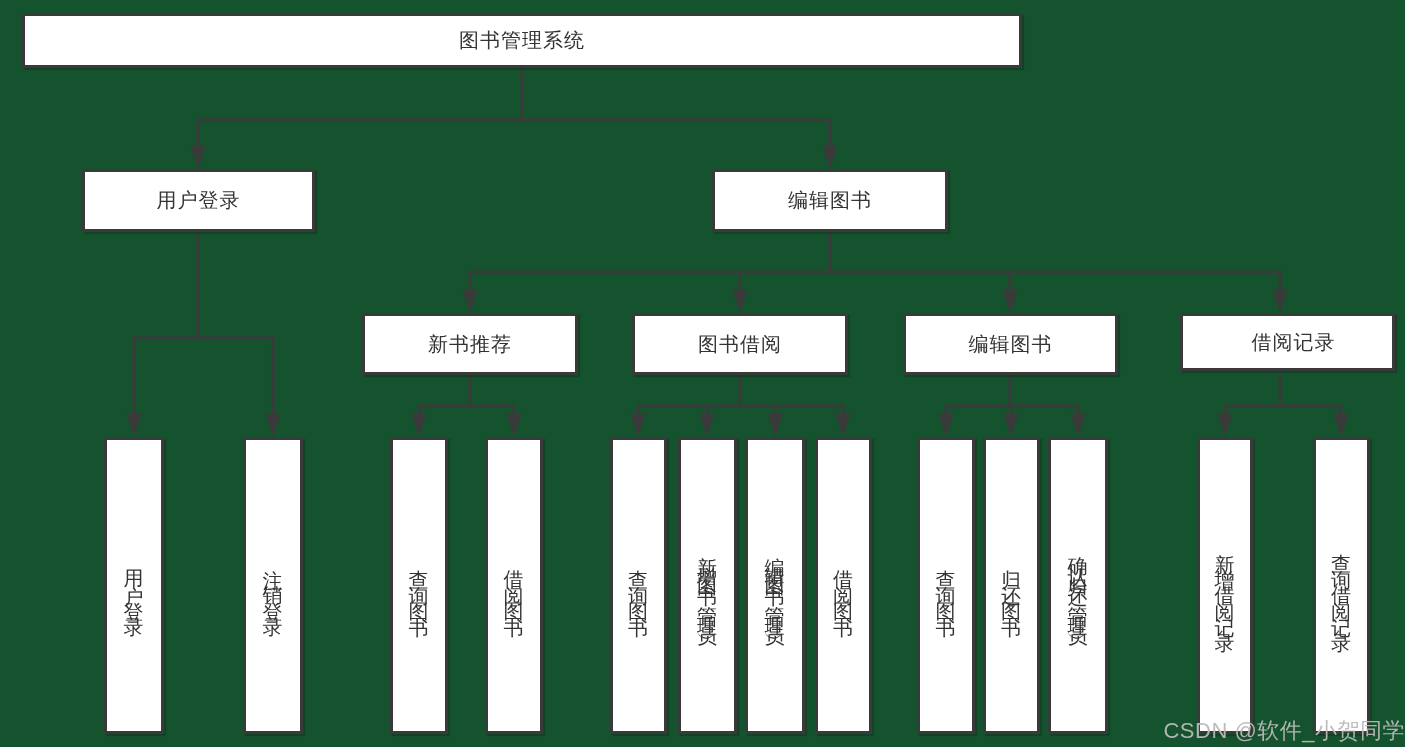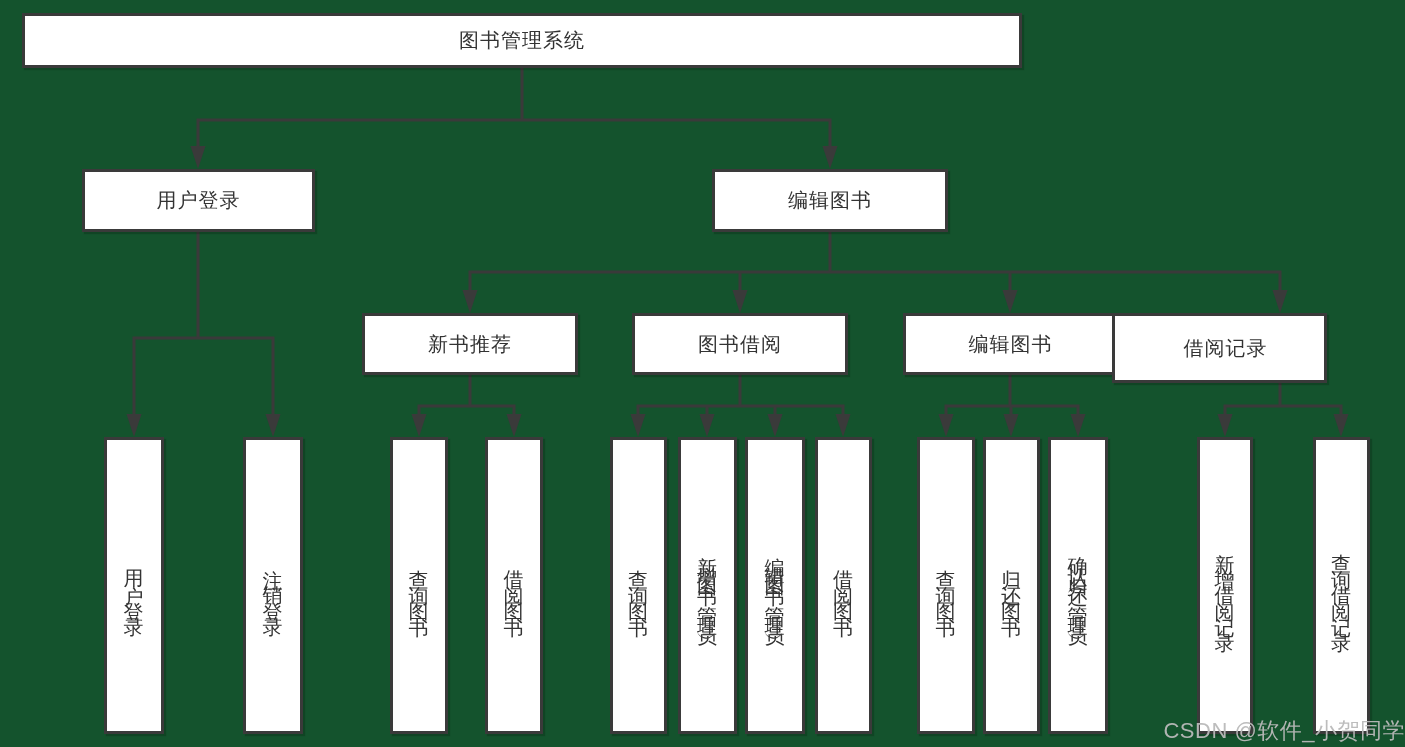--- a/index.html
+++ b/index.html
@@ -98,21 +98,21 @@
   </svg>
 
   <div class="node" style="left:22px; top:13px; width:1000px; height:55px;">图书管理系统</div>
 
   <div class="node" style="left:82px; top:169px; width:233px; height:63px;">用户登录</div>
   <div class="node" style="left:712px; top:169px; width:236px; height:63px;">编辑图书</div>
 
   <div class="node" style="left:632px; top:313px; width:216px; height:62px;">图书借阅</div>
   <div class="node" style="left:362px; top:313px; width:216px; height:62px;">新书推荐</div>
   <div class="node" style="left:903px; top:313px; width:215px; height:62px;">编辑图书</div>
-  <div class="node" style="left:1112px; top:313px; width:215px; height:70px;padding-left:12px;">借阅记录</div>
+  <div class="node" style="left:1180px; top:313px; width:215px; height:58px;padding-left:12px;">借阅记录</div>
 
   <div class="node vnode" style="left:104px; top:437px; width:60px; height:297px;">
     <span class="vtext">用户登录</span>
   </div>
   <div class="node vnode" style="left:243px; top:437px; width:60px; height:297px;">
     <span class="vtext">注销登录</span>
   </div>
 
   <div class="node vnode" style="left:390px; top:437px; width:58px; height:297px;">
     <span class="vtext">查询图书</span>

